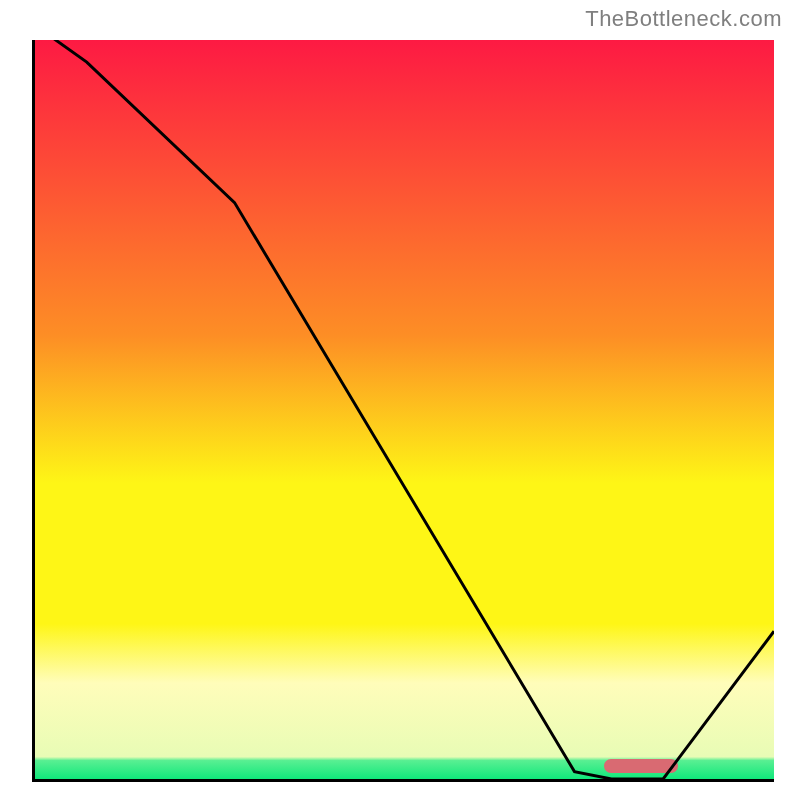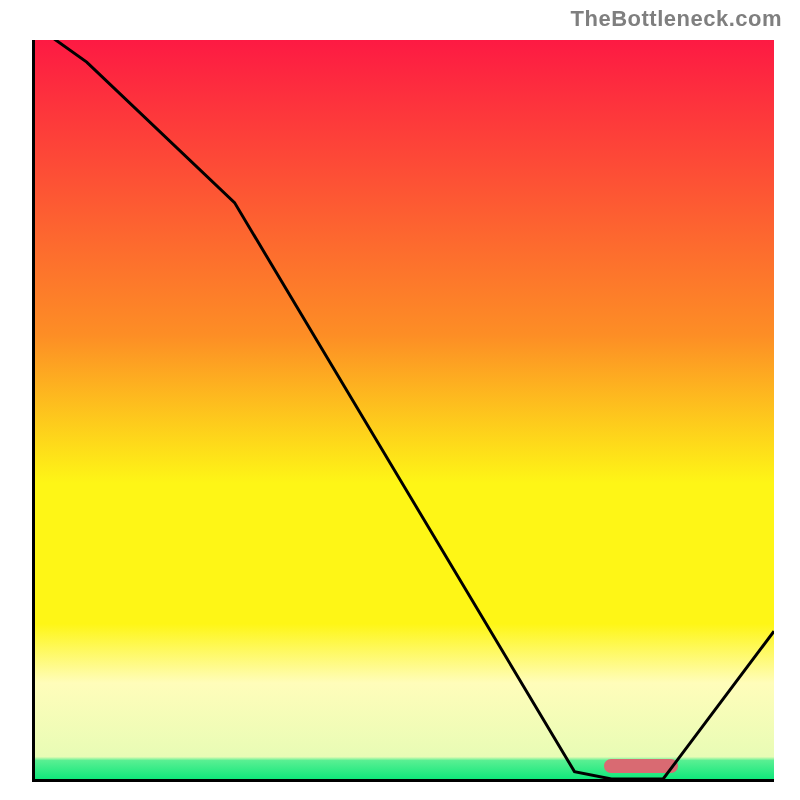--- a/index.html
+++ b/index.html
@@ -9,21 +9,21 @@
     background: #ffffff;
     position: relative;
     font-family: Arial, Helvetica, sans-serif;
     overflow: hidden;
   }
   .attribution {
     position: absolute;
     top: 6px;
     right: 18px;
     font-size: 22px;
-    font-weight: 700;
+    font-weight: 400;
     color: #7f7f7f;
     letter-spacing: 0.5px;
   }
   .plot-frame {
     position: absolute;
     top: 40px;
     left: 32px;
     width: 742px;
     height: 742px;
     border: 3px solid #000;

